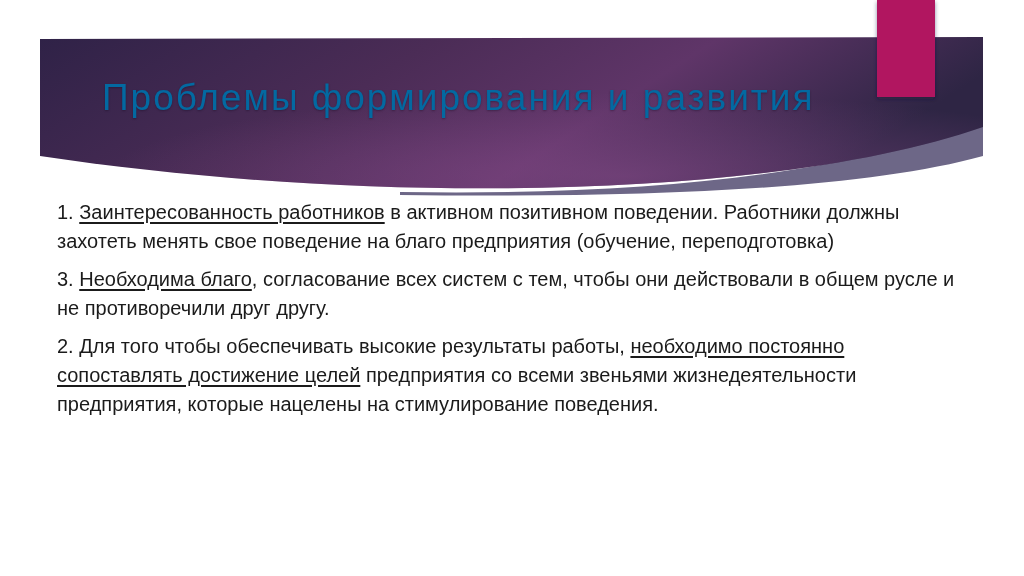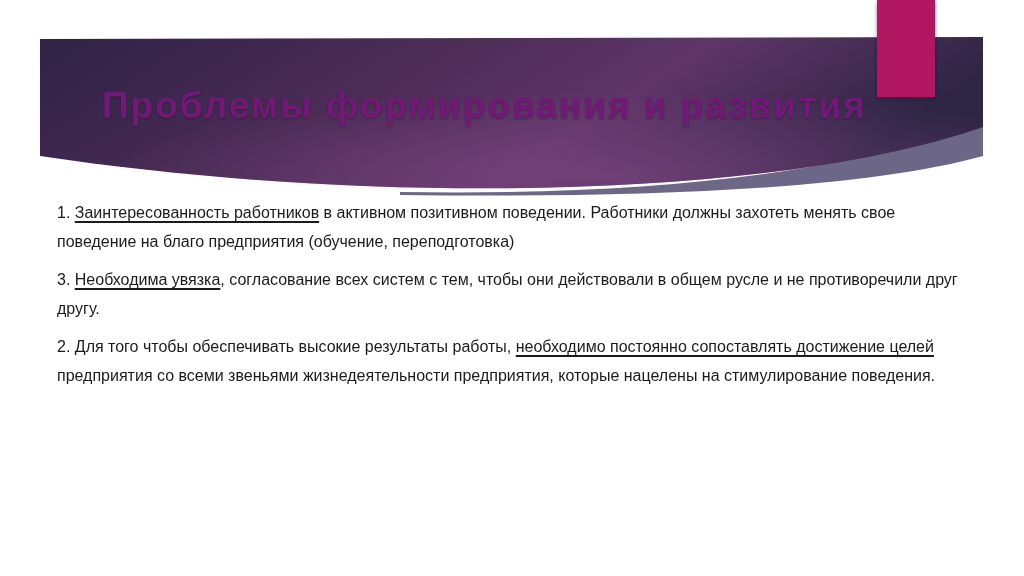--- a/index.html
+++ b/index.html
@@ -13,36 +13,36 @@
   }
   .header-svg {
     position: absolute;
     top: 0; left: 0;
     width: 1024px; height: 210px;
     display: block;
   }
   .title {
     position: absolute;
     left: 102px;
-    top: 86px;
+    top: 78px;
     width: 820px;
     font-size: 37px;
     line-height: 40px;
     letter-spacing: 2px;
-    color: #701a75;
+    color: #0369a1;
     text-shadow: 0 1px 2px rgba(20,10,30,0.35);
-    font-weight: bold;
+    font-weight: normal;
   }
   .body-text {
     position: absolute;
     left: 57px;
     top: 198px;
     width: 914px;
     color: #1b1b1b;
-    font-size: 16px;
+    font-size: 20px;
     line-height: 29px;
   }
   .body-text p.para {
     margin: 0 0 9px 0;
   }
   .body-text span.u {
     text-decoration: underline;
     text-decoration-thickness: 1.5px;
     text-underline-offset: 3px;
   }
@@ -77,17 +77,17 @@
 
     <rect x="877" y="0" width="58" height="97" filter="url(#rectShadow)" fill="#b11261"></rect>
   </svg>
 
   <div class="title">
     <div>Проблемы формирования и развития</div>
   </div>
 
   <div class="body-text">
       <p class="para"><span>1. </span><span class="u">Заинтересованность работников</span><span> в активном позитивном поведении. Работники должны захотеть менять свое поведение на благо предприятия (обучение, переподготовка)</span></p>
-      <p class="para"><span>3. </span><span class="u">Необходима увязка</span><span>, согласование всех систем с тем, чтобы они действовали в общем русле и не противоречили друг другу.</span></p>
+      <p class="para"><span>3. </span><span class="u">Необходима благо</span><span>, согласование всех систем с тем, чтобы они действовали в общем русле и не противоречили друг другу.</span></p>
       <p class="para"><span>2. Для того чтобы обеспечивать высокие результаты работы, </span><span class="u">необходимо постоянно сопоставлять достижение целей</span><span> предприятия со всеми звеньями жизнедеятельности предприятия, которые нацелены на стимулирование поведения.</span></p>
     </div>
 
 </div>
 
 </body></html>

